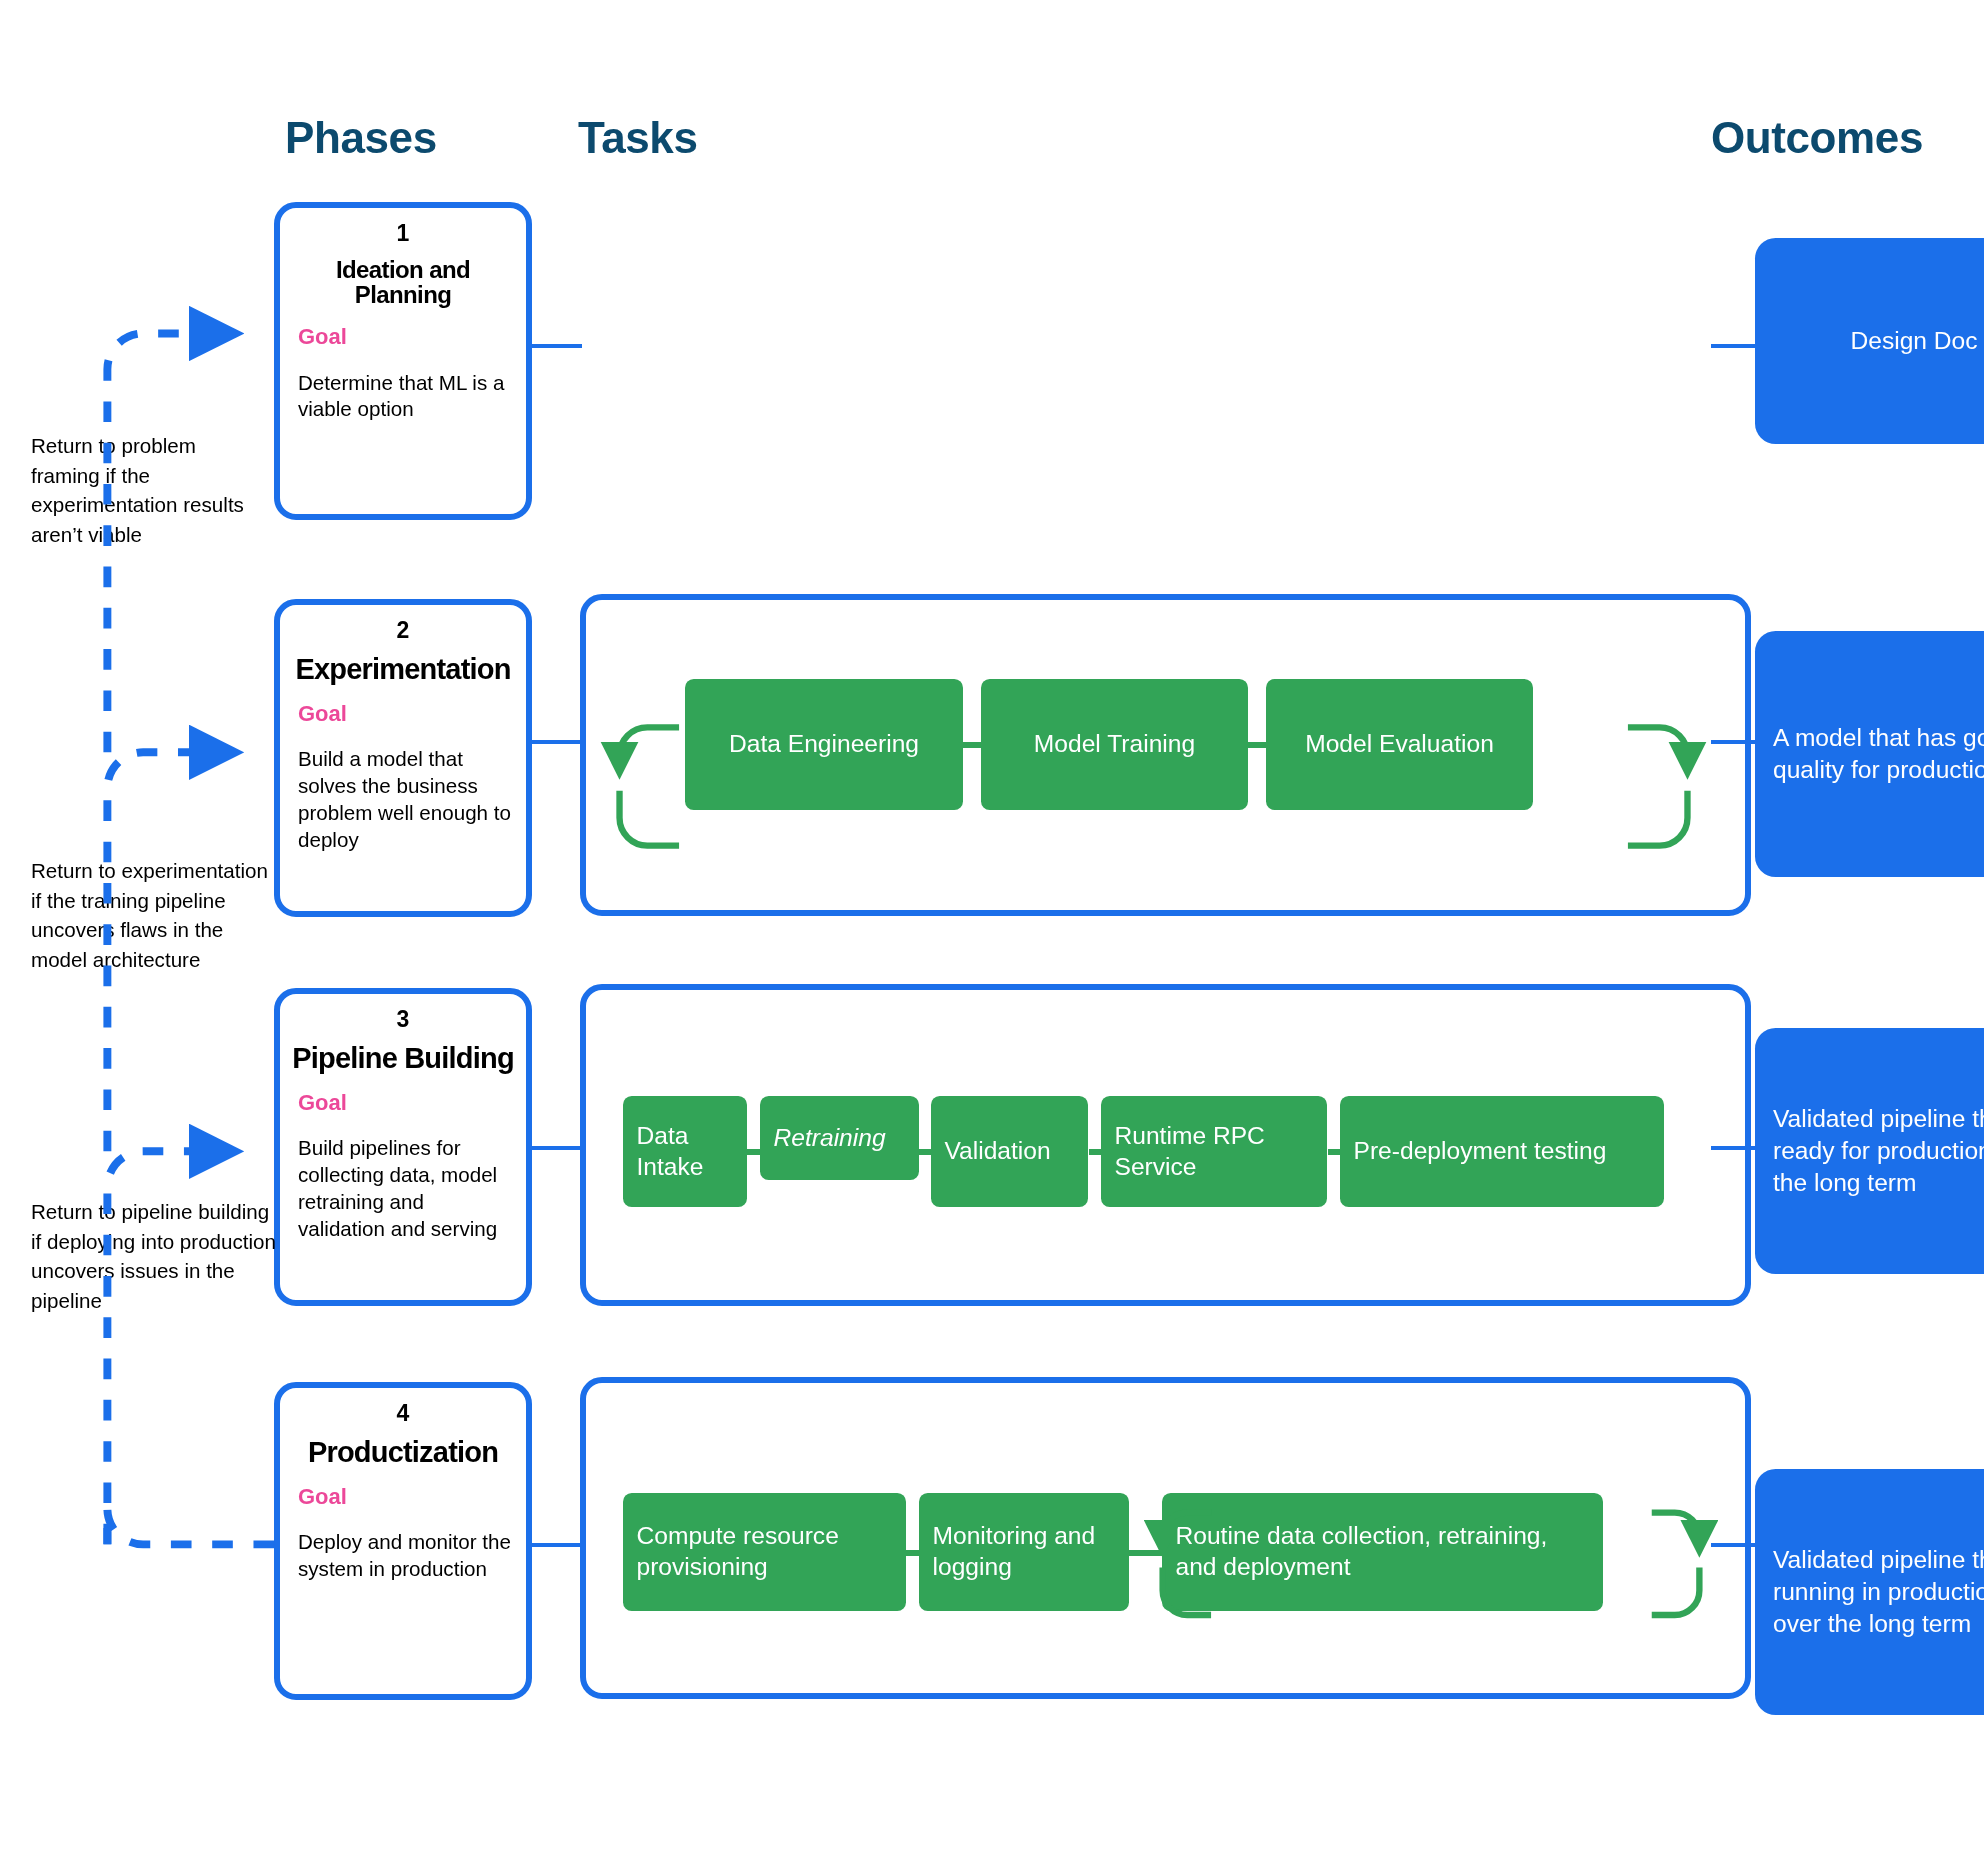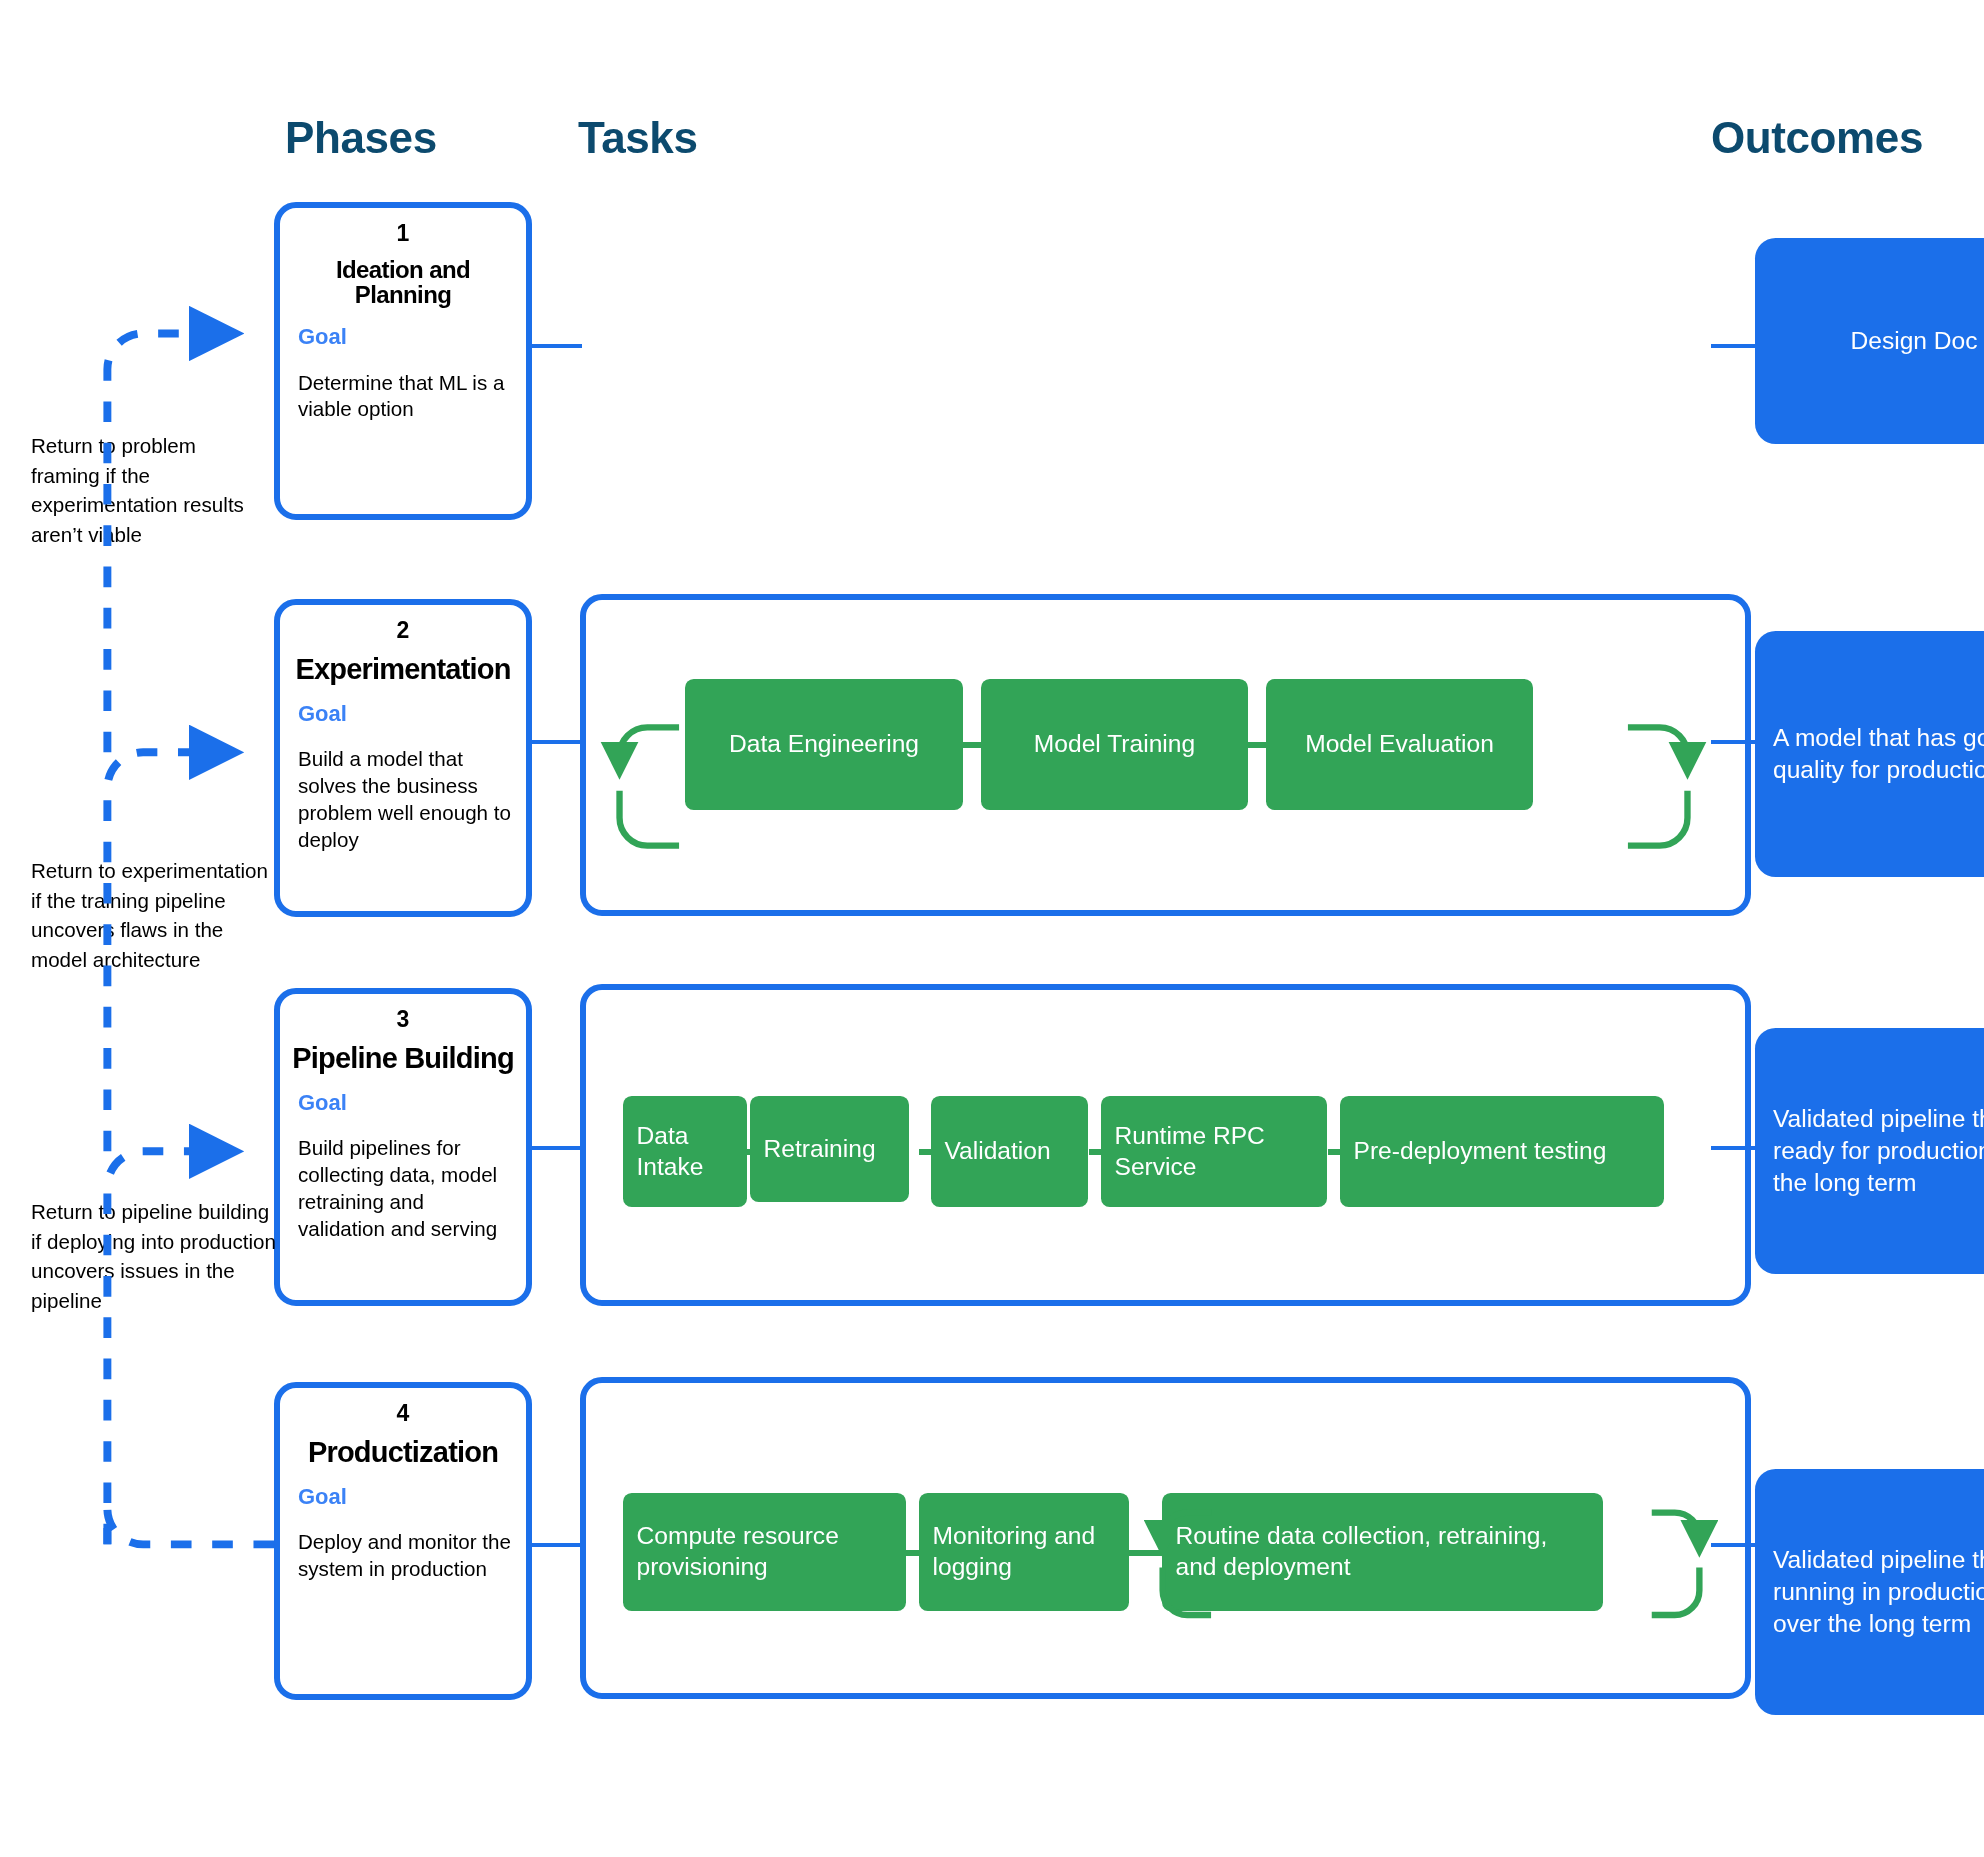--- a/index.html
+++ b/index.html
@@ -28,21 +28,21 @@
   .phase-num{
     text-align:center;font-weight:bold;font-size:23px;color:#000;
     margin-top:13.5px;line-height:1;
   }
   .phase-title{
     text-align:center;font-weight:bold;font-size:24px;color:#000;
     line-height:1.06;margin-top:12px;padding:0 5.6px;letter-spacing:-0.6px;
   }
   .phase-title.sm{font-size:29px;letter-spacing:-0.8px;}
   .goal-block{margin:18px 0 0 18px;padding-right:12px;}
-  .goal-label{font-weight:bold;font-size:22px;color:#3b82f6;line-height:1.1;}
+  .goal-label{font-weight:bold;font-size:22px;color:#ec4899;line-height:1.1;}
   .goal-text{font-size:20.6px;color:#000;line-height:1.30;margin-top:20px;}
 
   
   .tasks-box{
     position:absolute;left:580px;width:1171px;
     border:6.4px solid #1b6fea;border-radius:22px;background:#fff;
     box-sizing:border-box;
   }
   .green{
     position:absolute;background:#32a457;border-radius:8.7px;
@@ -138,21 +138,21 @@
       <div class="goal-text">Build pipelines for collecting data, model retraining and validation and serving</div>
     </div>
   </div>
   <div class="bconn" style="left:530px;top:1146px;width:52px;"></div>
 
   <div class="tasks-box" style="top:984px;height:322px;">
     <div class="green" style="left:37px;top:106px;width:124px;height:111px;">
       <span class="lbl">Data Intake</span>
     </div>
     <div class="gconn" style="left:161px;top:159px;width:12.7px;"></div>
-    <div class="green" style="left:164px;top:106px;width:159px;height:106px;">
+    <div class="green" style="left:174px;top:106px;width:159px;height:84px;font-style:italic;">
       <span class="lbl">Retraining</span>
     </div>
     <div class="gconn" style="left:333px;top:159px;width:12.7px;"></div>
     <div class="green" style="left:345px;top:106px;width:157px;height:111px;">
       <span class="lbl">Validation</span>
     </div>
     <div class="gconn" style="left:503px;top:159px;width:12.7px;"></div>
     <div class="green" style="left:515px;top:106px;width:226px;height:111px;">
       <span class="lbl">Runtime RPC Service</span>
     </div>

